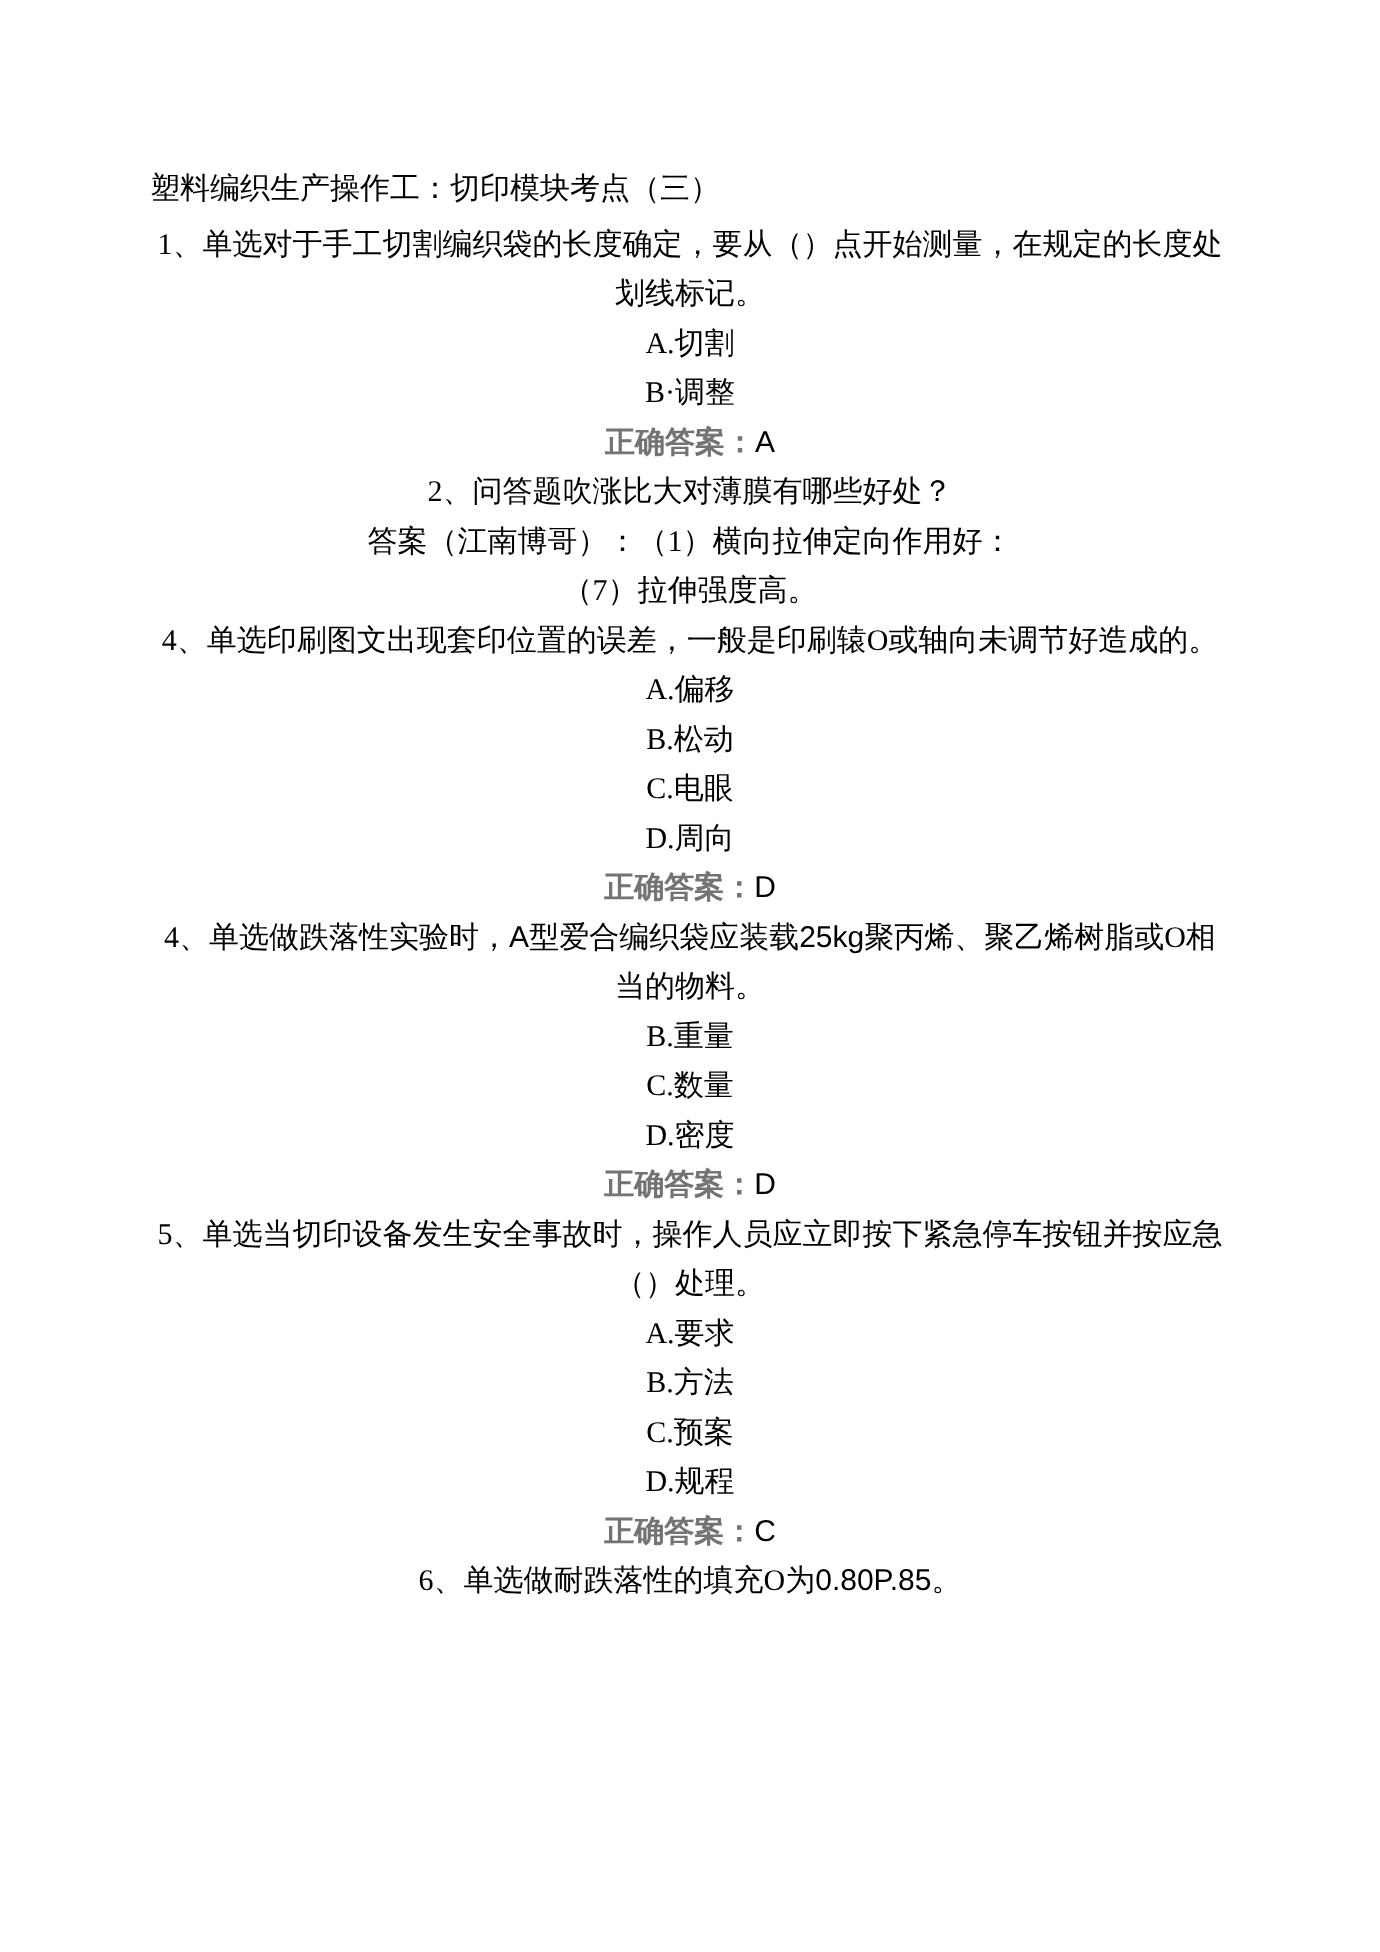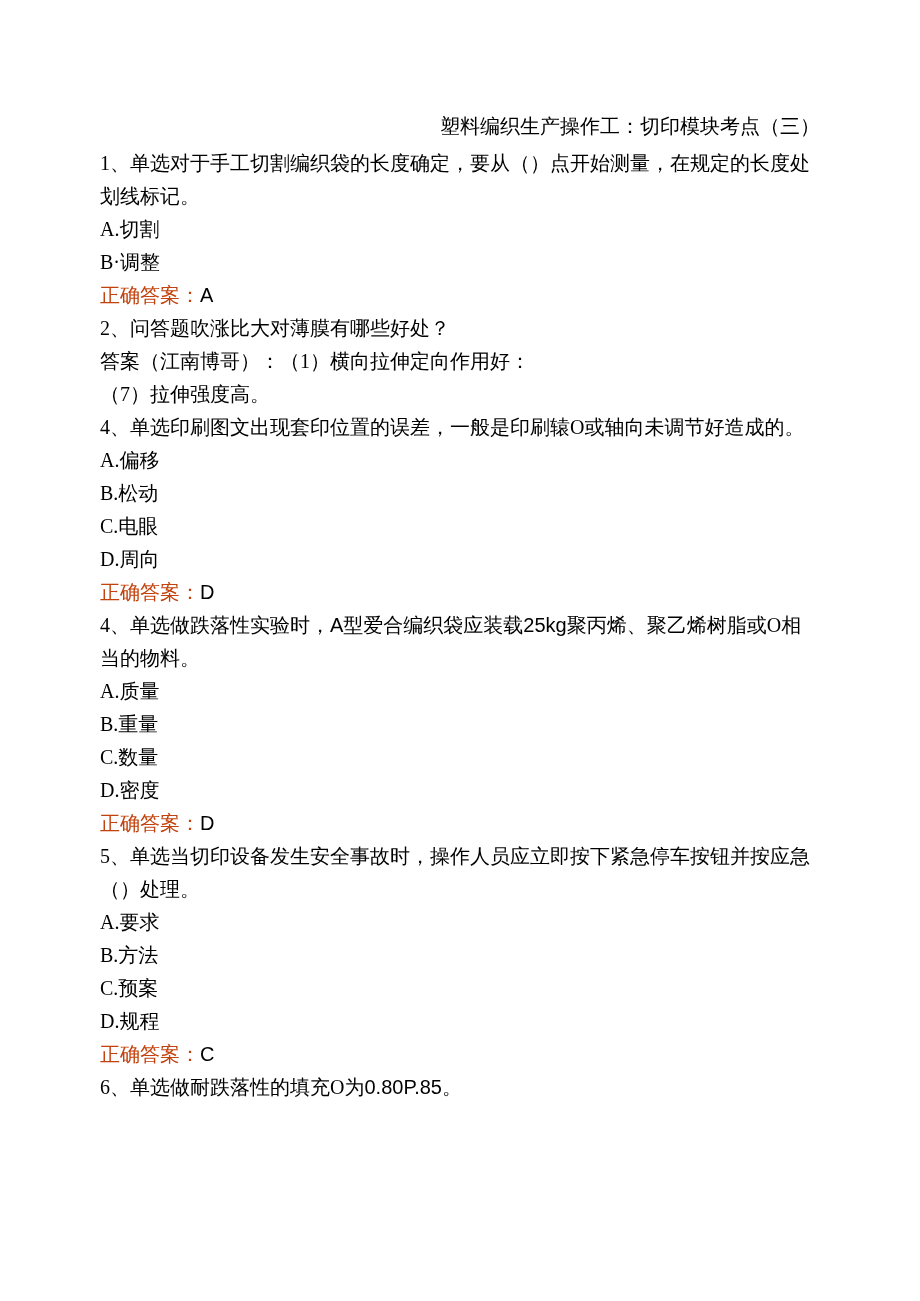--- a/index.html
+++ b/index.html
@@ -11,28 +11,29 @@
     color: #000000;
     line-height: 1.65;
   }
   .page {
     width: 920px;
     min-height: 1301px;
     padding: 110px 100px 40px 100px;
     box-sizing: border-box;
   }
   .title {
-    text-align: right;
+    text-align: left;
     margin-bottom: 4px;
   }
   .line {
-    text-align: left;
+    text-align: center;
   }
   .answer-label {
-    color: #c2410c;
+    color: #737373;
+    font-weight: bold;
   }
   .answer-value {
     font-family: Arial, sans-serif;
     color: #000;
   }
   .latin {
     font-family: Arial, sans-serif;
   }
 </style>
 </head>
@@ -57,21 +58,20 @@
   <div class="line">B.松动</div>
   <div class="line">C.电眼</div>
   <div class="line">D.周向</div>
   <div class="line">
     <span class="answer-label">正确答案：</span><span class="answer-value">D</span>
   </div>
 
   <div class="line">
     <span>4、单选做跌落性实验时，</span><span class="latin">A</span><span>型爱合编织袋应装载</span><span class="latin">25kg</span><span>聚丙烯、聚乙烯树脂或O相当的物料。</span>
   </div>
-  <div class="line">A.质量</div>
   <div class="line">B.重量</div>
   <div class="line">C.数量</div>
   <div class="line">D.密度</div>
   <div class="line">
     <span class="answer-label">正确答案：</span><span class="answer-value">D</span>
   </div>
 
   <div class="line">5、单选当切印设备发生安全事故时，操作人员应立即按下紧急停车按钮并按应急（）处理。</div>
   <div class="line">A.要求</div>
   <div class="line">B.方法</div>

